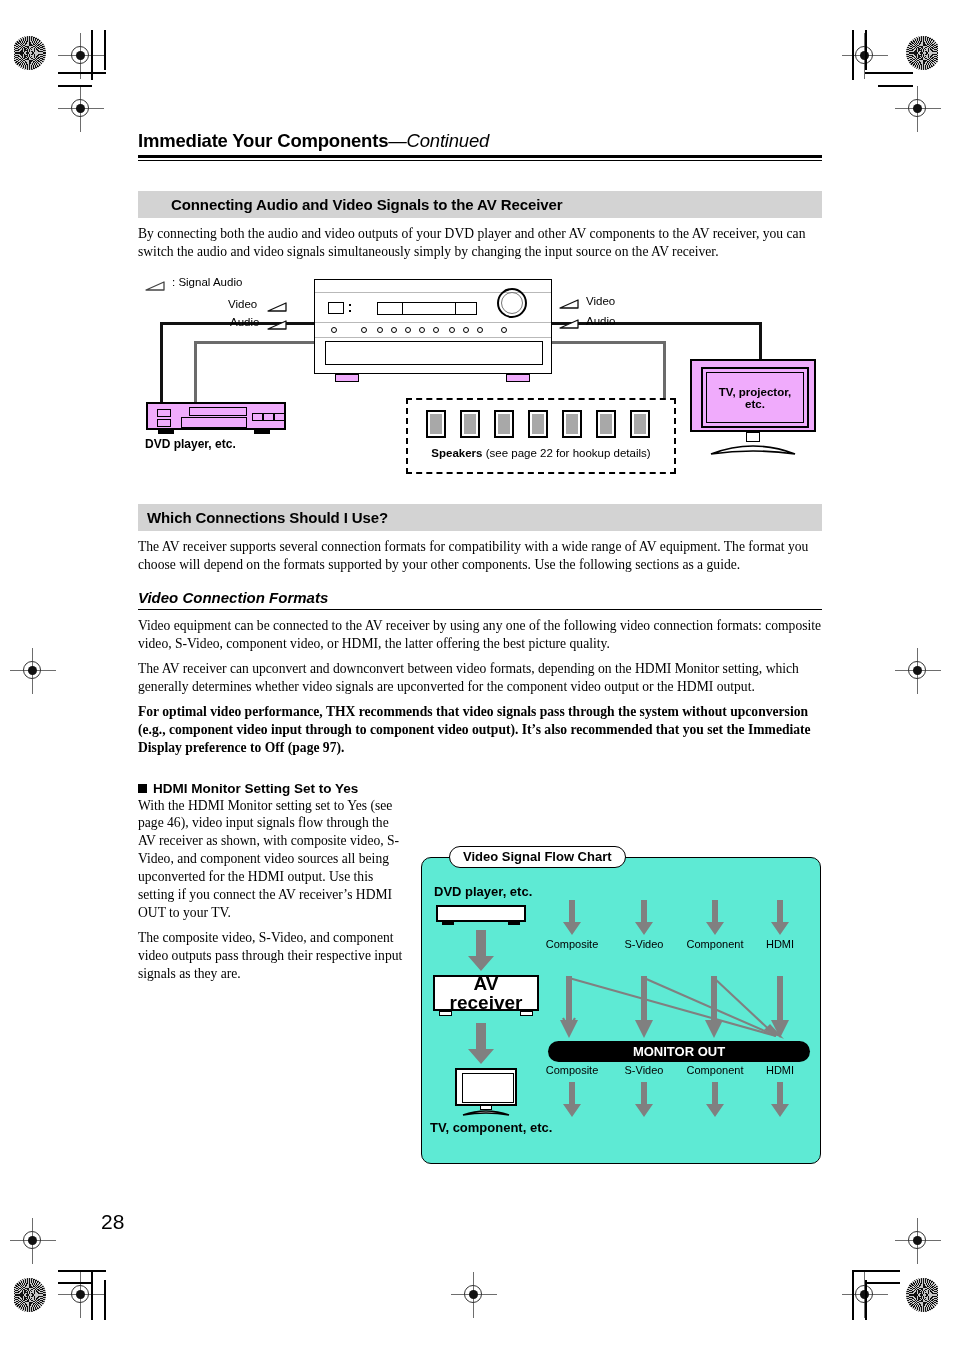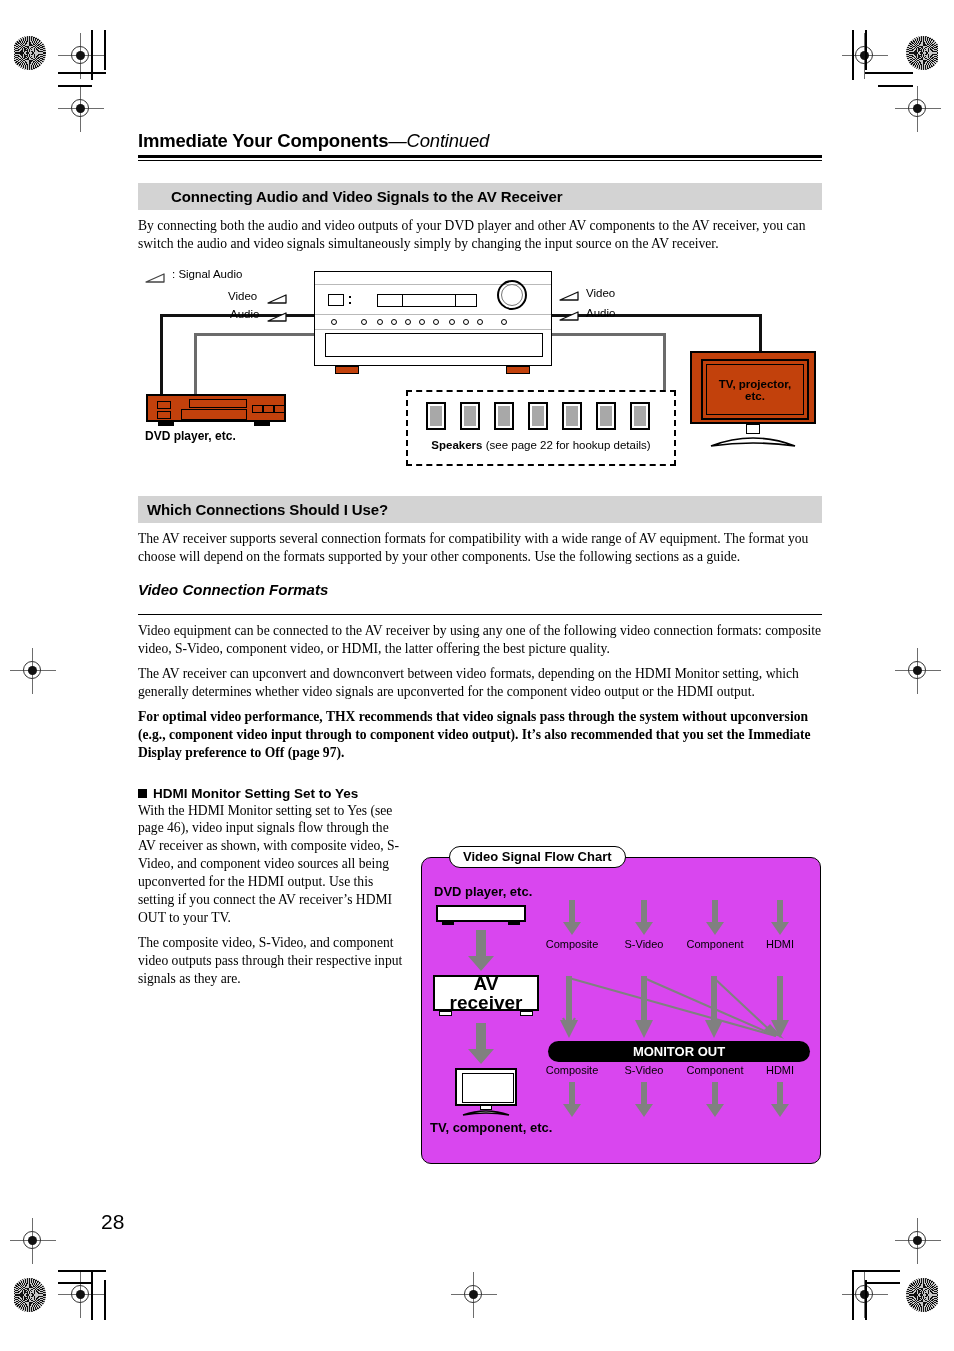--- a/index.html
+++ b/index.html
@@ -96,21 +96,21 @@
     text-align: left;
   }
   p.body.bold { font-weight: bold; }
 
   h3.subhead {
     font-family: "Liberation Sans", sans-serif;
     font-style: italic;
     font-weight: bold;
     font-size: 15px;
     margin: 15px 0 0 0;
-    padding-bottom: 16px;
+    padding-bottom: 3px;
     border-bottom: 1.3px solid #000;
   }
 
   h4.minihead {
     font-family: "Liberation Sans", sans-serif;
     font-weight: bold;
     font-size: 13.5px;
     margin: 0 0 1px 0;
   }
   h4.minihead .sq {
@@ -151,21 +151,21 @@
   
   .recv {
     position: absolute;
     border: 1.4px solid #000;
     box-sizing: border-box;
     background: #fff;
   }
   .recv-inner { position: absolute; box-sizing: border-box; }
 
   
-  .bx { position: absolute; box-sizing: border-box; border: 1.4px solid #000; background:#c2410c;}
+  .bx { position: absolute; box-sizing: border-box; border: 1.4px solid #000; background:#f0abfc;}
 
   .speakerbox {
     position: absolute;
     border: 2.6px dashed #000;
     box-sizing: border-box;
   }
   .spk {
     position: absolute;
     width: 20px; height: 28px;
     border: 2px solid #000;
@@ -178,21 +178,21 @@
   
   .flowchart {
     position: absolute;
     left: 421px;
     top: 857px;
     width: 400px;
     height: 307px;
     border: 1.6px solid #000;
     border-radius: 10px;
     box-sizing: border-box;
-    background: #d946ef;
+    background: #5eead4;
   }
   .fc-title {
     position: absolute;
     left: 27px; top: -12px;
     background: #fff;
     border: 1.8px solid #000;
     border-radius: 14px;
     padding: 2px 13px 3px 13px;
     font-family: "Liberation Sans", sans-serif;
     font-weight: bold;
@@ -349,21 +349,21 @@
 </div>
 
 <div class="page">
 
   <h1 class="doc-title">
     <span>Immediate Your Components</span><em>—Continued</em>
   </h1>
   <div class="title-rule-thick"></div>
   <div class="title-rule-thin"></div>
 
-  <div class="band" style="margin-top:22px;padding-left:33px;">Connecting Audio and Video Signals to the AV Receiver</div>
+  <div class="band" style="margin-top:30px;padding-left:33px;">Connecting Audio and Video Signals to the AV Receiver</div>
   <p class="body">By connecting both the audio and video outputs of your DVD player and other AV components to the AV receiver, you can switch the audio and video signals simultaneously simply by changing the input source on the AV receiver.</p>
 
   <div class="hookup">
 
     <span class="sfarrow" style="position:absolute; left:6px; top:7px;">
       <svg width="24" height="12" viewBox="0 0 24 12">
           <path d="M2 10 L20 10 L20 2 Z" fill="#fff" stroke="#444" stroke-width="1.3" stroke-linejoin="round"></path>
         </svg>
     </span>
     <span class="lbl" style="left:34px; top:5px;">: Signal Audio</span>

